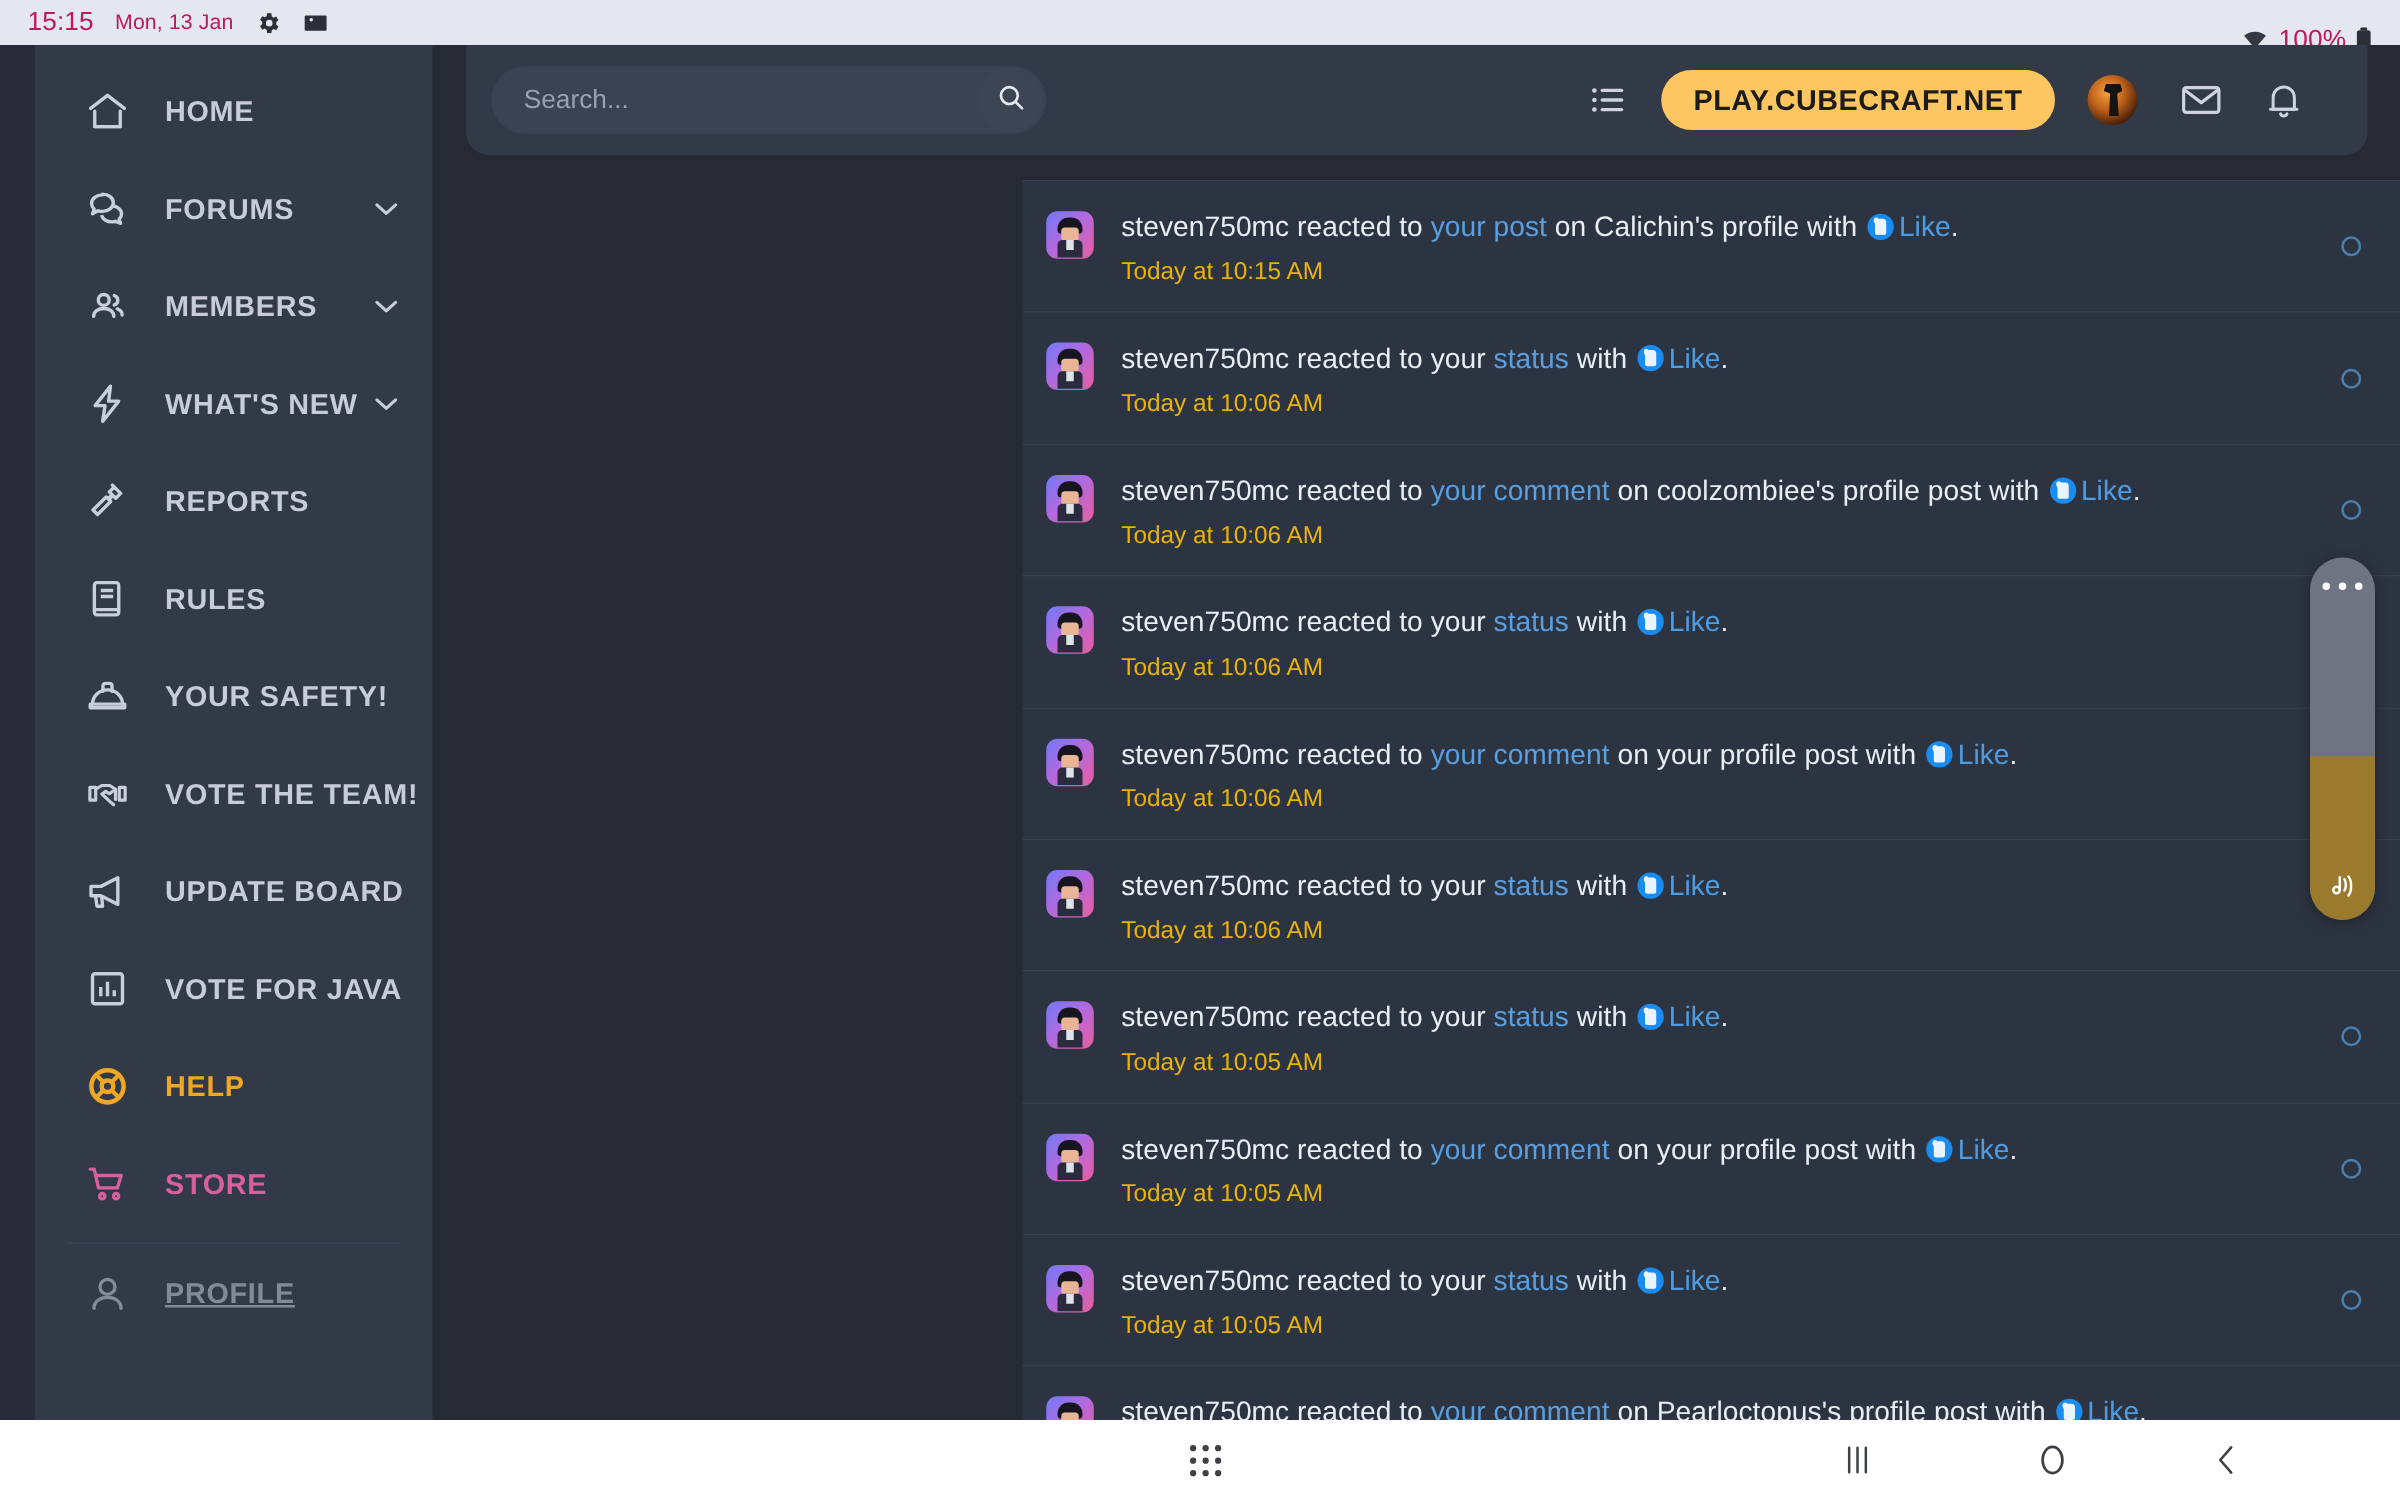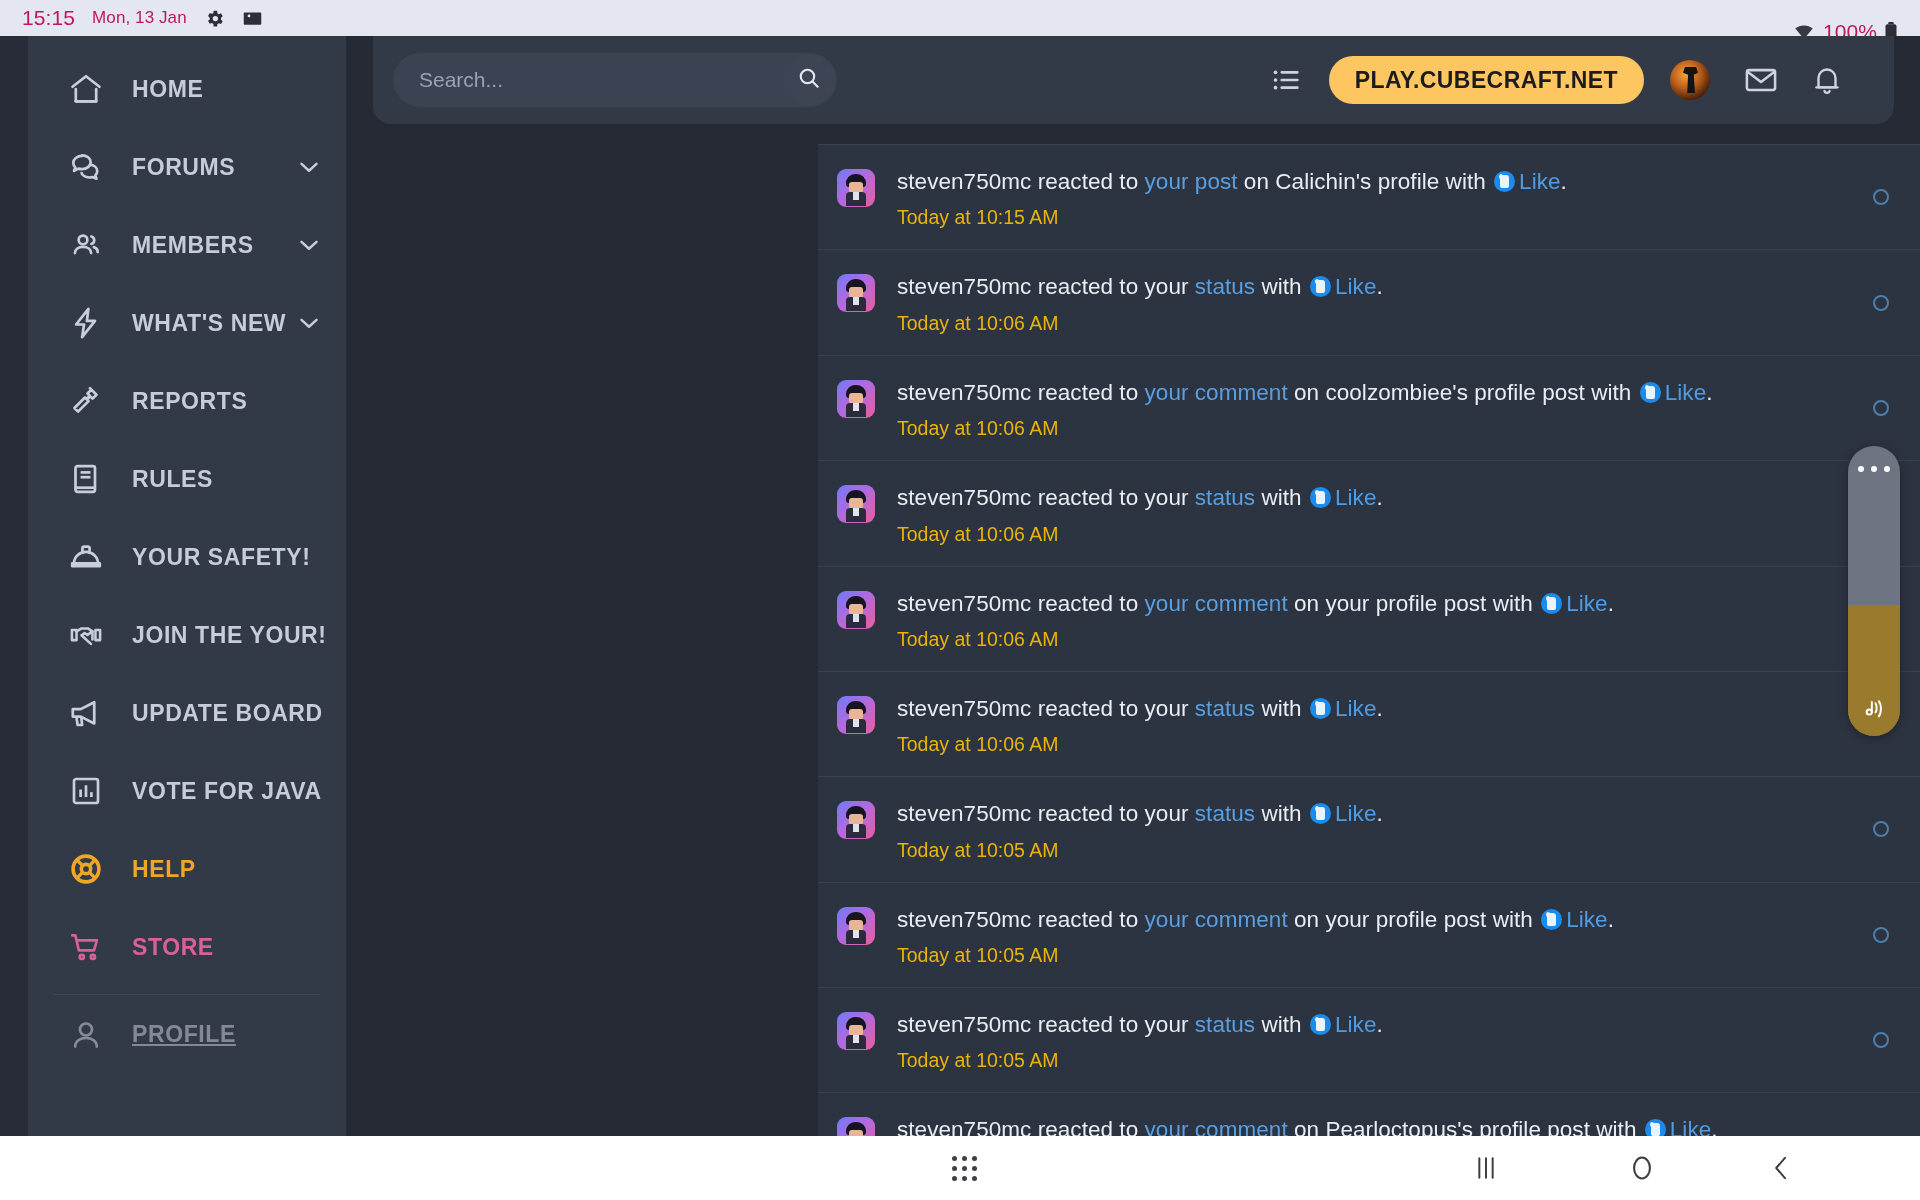--- a/index.html
+++ b/index.html
@@ -376,21 +376,21 @@
         <div class="nav-item">
           <span class="nav-ic">
             <svg width="36" height="36" viewBox="0 0 24 24" fill="none" stroke="currentColor" stroke-width="1.7" stroke-linecap="round" stroke-linejoin="round">
                 <path d="M2.6 8.6h3.1v6.8H2.6z"></path>
                 <path d="M18.3 8.6h3.1v6.8h-3.1z"></path>
                 <path d="M5.7 9.6 9 7.6h4.2l3.1 2-3.3 2.4-1.9-1.3-2 1.5"></path>
                 <path d="M9.1 12.2 11 14l1.5 1.4 1.4 1.3 1.4 1.2"></path>
                 <path d="M16.3 9.6v5.4"></path>
               </svg>
           </span>
-          <span class="nav-label">JOIN THE YOUR!</span>
+          <span class="nav-label">VOTE THE TEAM!</span>
         </div>
 
         <div class="nav-item">
           <span class="nav-ic">
             <svg width="36" height="36" viewBox="0 0 24 24" fill="none" stroke="currentColor" stroke-width="1.8" stroke-linejoin="round">
                 <path d="M3.2 9.4h5.3l9-4.6v14.2l-9-4.6H3.2z"></path>
                 <path d="M5.6 14.4 6.4 20h3l-.6-5.6"></path>
               </svg>
           </span>
           <span class="nav-label">UPDATE BOARD</span>

